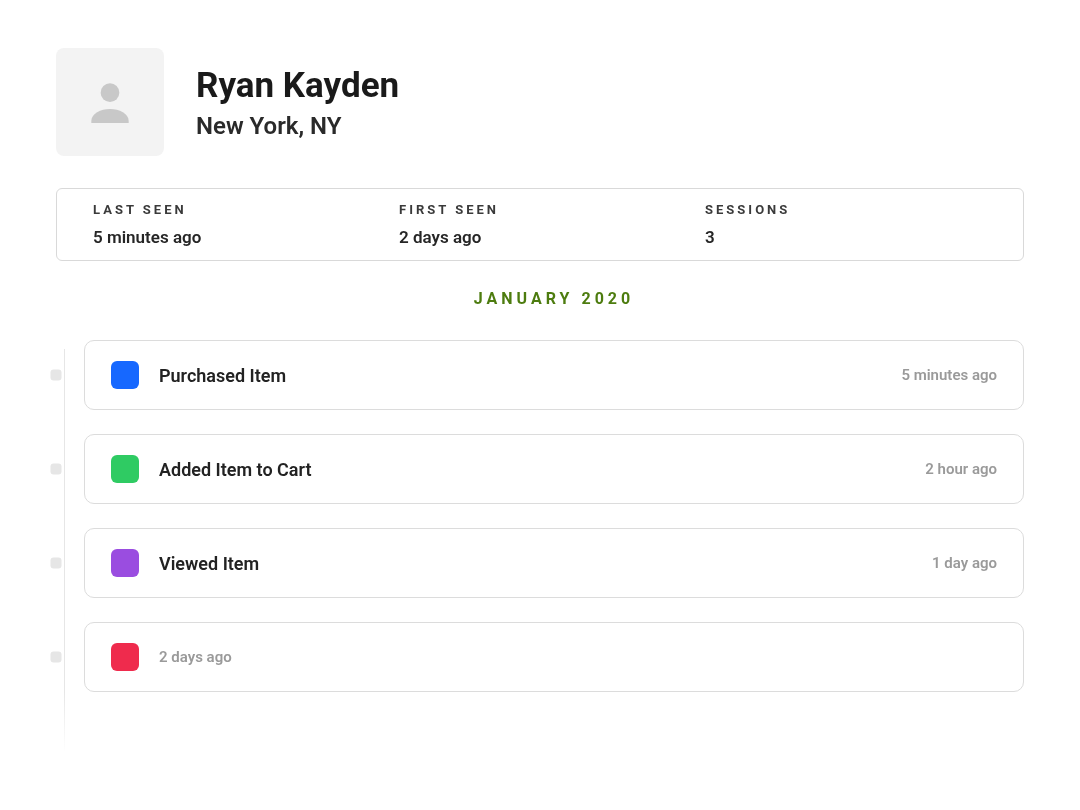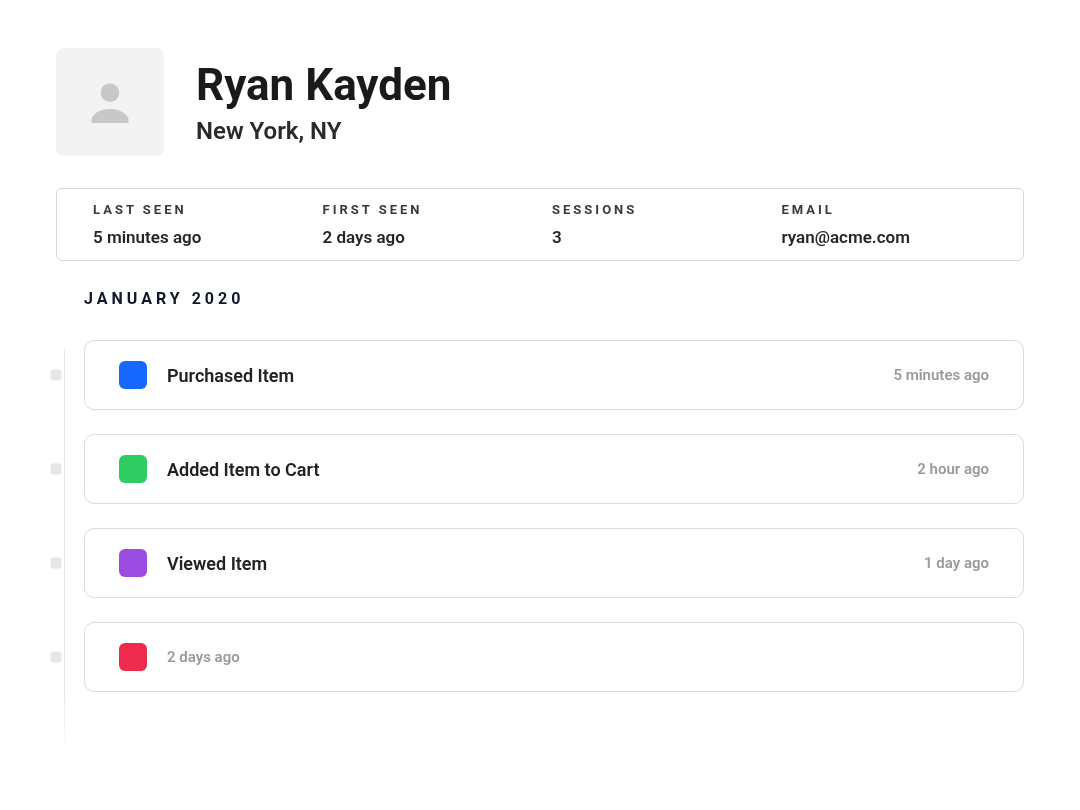--- a/index.html
+++ b/index.html
@@ -25,21 +25,21 @@
     width: 108px;
     height: 108px;
     border-radius: 8px;
     background: #f3f3f3;
     display: flex;
     align-items: center;
     justify-content: center;
   }
   .avatar-box svg { width: 56px; height: 56px; }
   .profile-meta h1 {
-    font-size: 44px;
+    font-size: 35px;
     font-weight: 700;
     color: #1a1a1a;
     margin-bottom: 6px;
     text-align: right;
   }
   .profile-meta .loc {
     font-size: 24px;
     font-weight: 600;
     color: #2a2a2a;
   }
@@ -73,44 +73,44 @@
   }
   .timeline-line {
     position: absolute;
     left: 8px;
     top: 60px;
     bottom: -60px;
     width: 1px;
     background: linear-gradient(to bottom, #e6e6e6 0%, #e6e6e6 85%, rgba(230,230,230,0) 100%);
   }
   .timeline-period {
-    text-align: left;
+    text-align: center;
     font-size: 16px;
     font-weight: 700;
     letter-spacing: 4px;
     text-transform: uppercase;
-    color: #0f172a;
+    color: #4d7c0f;
     margin-bottom: 32px;
   }
   .events { display: flex; flex-direction: column; gap: 24px; }
   .event-row { position: relative; }
   .event-marker {
     position: absolute;
     left: -28px;
     top: 50%;
     transform: translate(-50%, -50%);
     width: 11px;
     height: 11px;
     background: #e6e6e6;
     border-radius: 3px;
   }
   .event-card {
     border: 1px solid #dcdcdc;
     border-radius: 10px;
-    padding: 20px 34px;
+    padding: 20px 26px;
     display: flex;
     align-items: center;
     gap: 20px;
     background: #fff;
   }
   .event-color {
     width: 28px;
     height: 28px;
     border-radius: 6px;
     flex-shrink: 0;
@@ -151,24 +151,20 @@
       <div class="stat-value">5 minutes ago</div>
     </div>
     <div class="stat">
       <div class="stat-label">First Seen</div>
       <div class="stat-value">2 days ago</div>
     </div>
     <div class="stat">
       <div class="stat-label">Sessions</div>
       <div class="stat-value">3</div>
     </div>
-    <div class="stat">
-      <div class="stat-label">Email</div>
-      <div class="stat-value">ryan@acme.com</div>
-    </div>
   </div>
 
   <div class="timeline-wrap">
     <div class="timeline-line"></div>
     <div class="timeline-period">January 2020</div>
     <div class="events" id="events">
         <div class="event-row">
           <div class="event-marker"></div>
           <div class="event-card">
             <div class="event-color" style="background: rgb(22, 104, 255);"></div>

